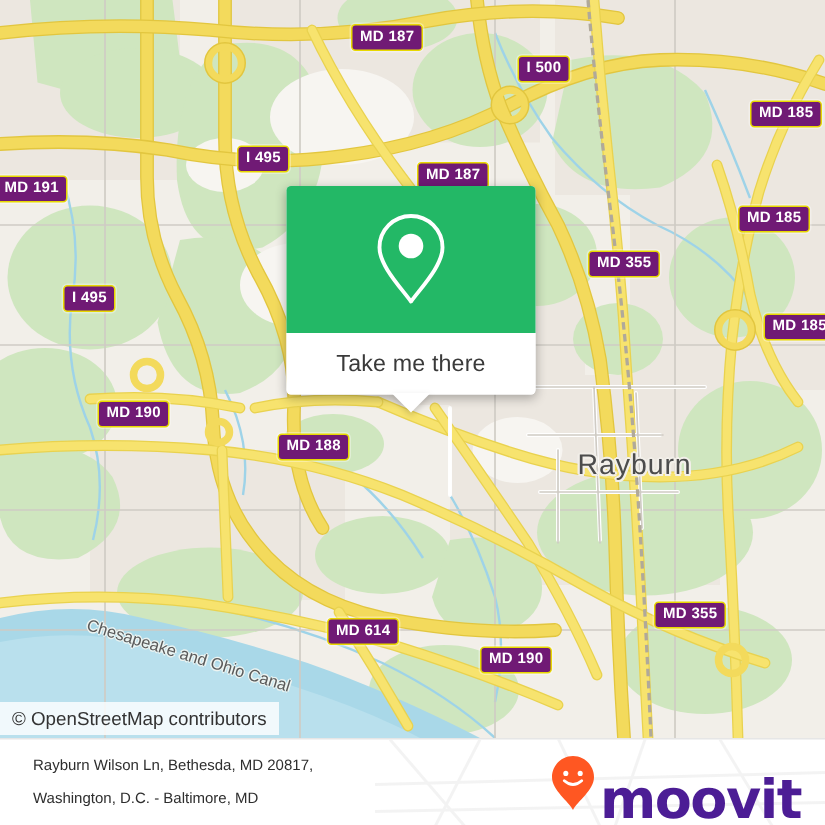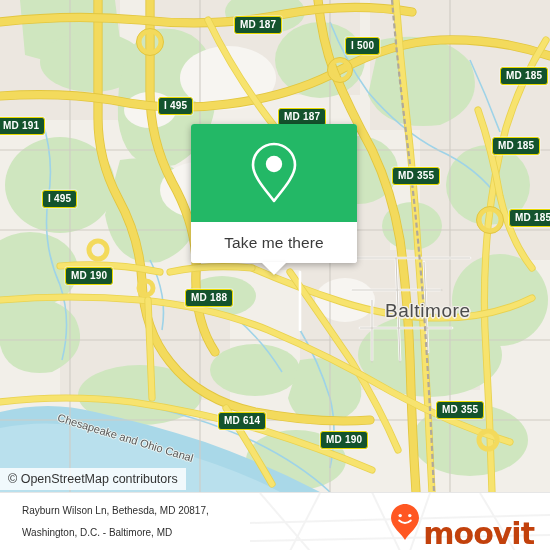--- a/index.html
+++ b/index.html
@@ -29,21 +29,21 @@
     position: absolute;
     left: 0; top: 0;
     width: 550px;
     height: 492px;
     display: block;
   }
 
   
   .shield {
     position: absolute;
-    background: #14532d;
+    background: #701a75;
     border: 1.5px solid #e8d800;
     border-radius: 3px;
     color: #ffffff;
     font-family: "Liberation Sans", sans-serif;
     font-weight: bold;
     font-size: 10px;
     line-height: 13px;
     padding: 1px 5px 2px 5px;
     white-space: nowrap;
     letter-spacing: 0.2px;
@@ -169,23 +169,23 @@
 
   #moovit-logo {
     position: relative;
     display: flex;
     align-items: center;
     gap: 3px;
     z-index: 2;
   }
   #moovit-wordmark {
     font-family: "DejaVu Sans", sans-serif;
-    font-size: 30px;
+    font-size: 36px;
     font-weight: bold;
-    color: #c2410c;
+    color: #4c1d95;
     letter-spacing: -1px;
     line-height: 30px;
     margin-top: 24px;
   }
 </style>
 </head>
 <body>
 
 <div id="screen">
 
@@ -349,21 +349,21 @@
         <circle cx="488" cy="440" r="9"></circle>
         <circle cx="146" cy="288" r="7"></circle>
       </g>
       <g fill="none" stroke="#e2c63f" stroke-width="1">
         <circle cx="150" cy="42" r="13.5"></circle>
         <circle cx="340" cy="70" r="12.5"></circle>
         <circle cx="490" cy="220" r="13.5"></circle>
       </g>
     </svg>
 
-    <div class="place-label" style="left:385px; top:300px;">Baltimore</div>
+    <div class="place-label" style="left:385px; top:300px;">Rayburn</div>
 
     <div class="canal-label" style="left:58px; top:411px; transform: rotate(17deg);">Chesapeake and Ohio Canal</div>
 
     <div class="shield" style="left:234px; top:16px;">MD 187</div>
     <div class="shield" style="left:345px; top:37px;">I 500</div>
     <div class="shield" style="left:500px; top:67px;">MD 185</div>
     <div class="shield" style="left:278px; top:108px;">MD 187</div>
     <div class="shield" style="left:158px; top:97px;">I 495</div>
     <div class="shield" style="left:-3px;  top:117px;">MD 191</div>
     <div class="shield" style="left:492px; top:137px;">MD 185</div>

